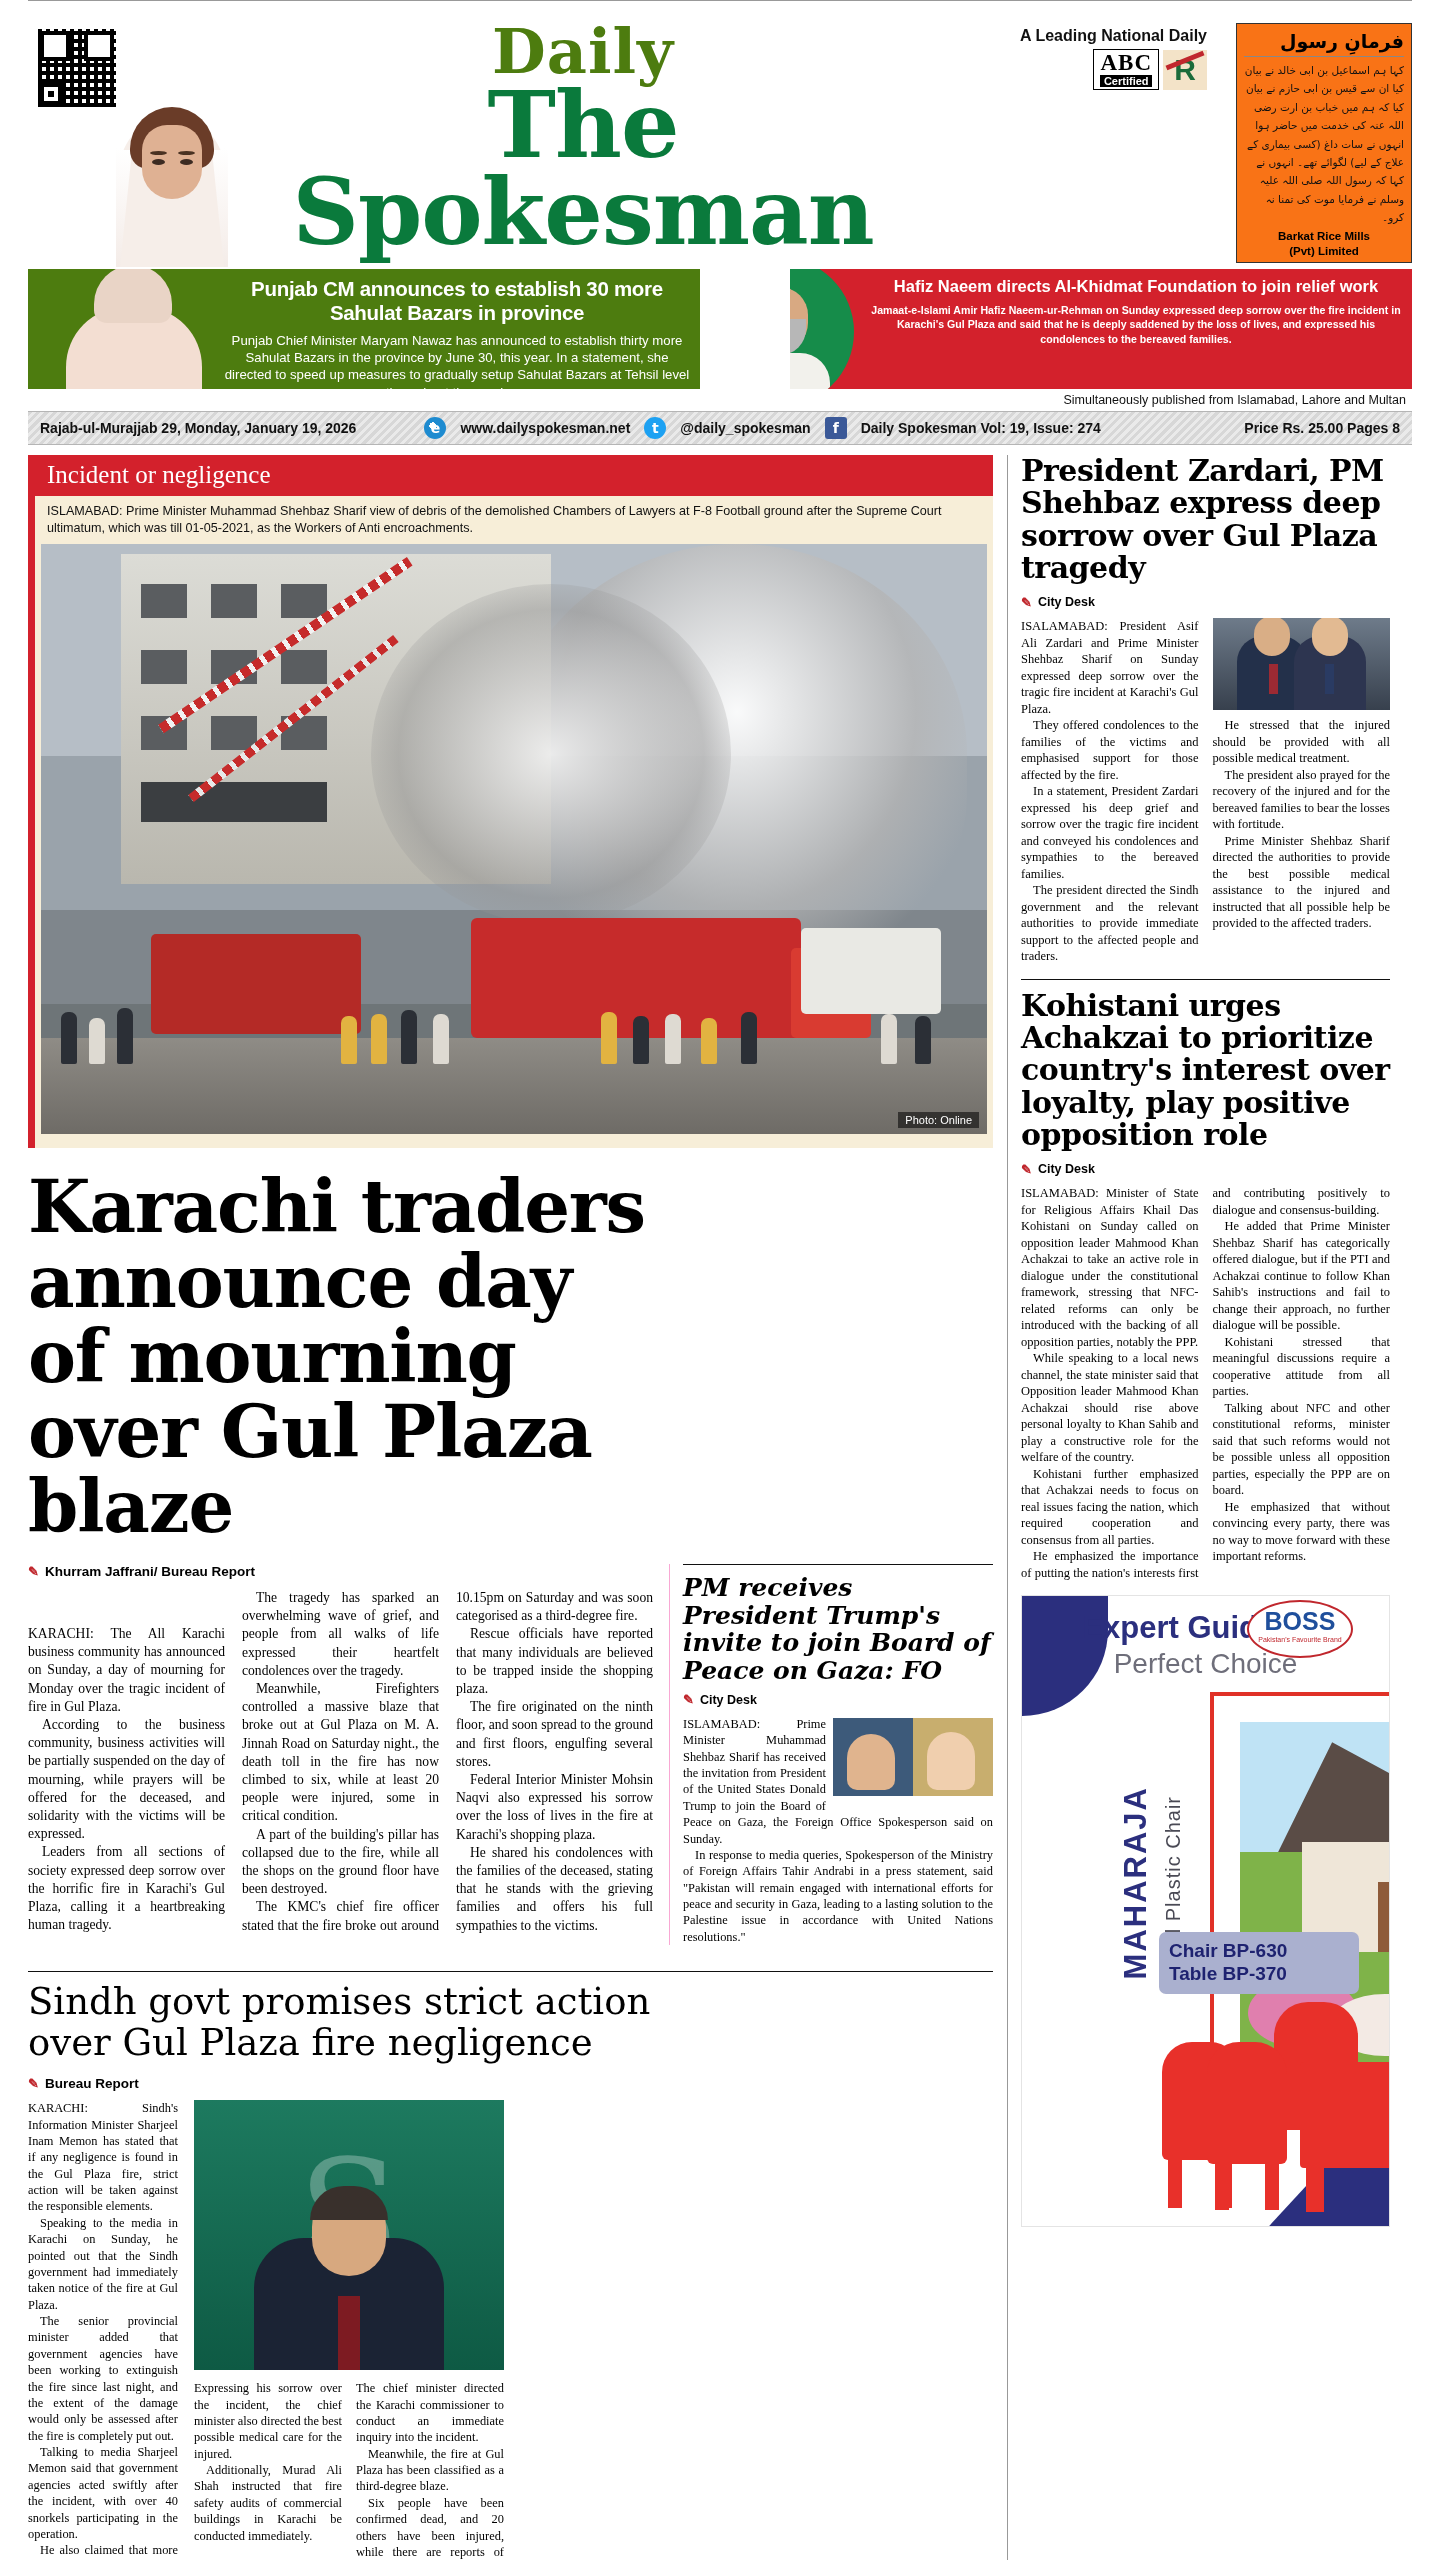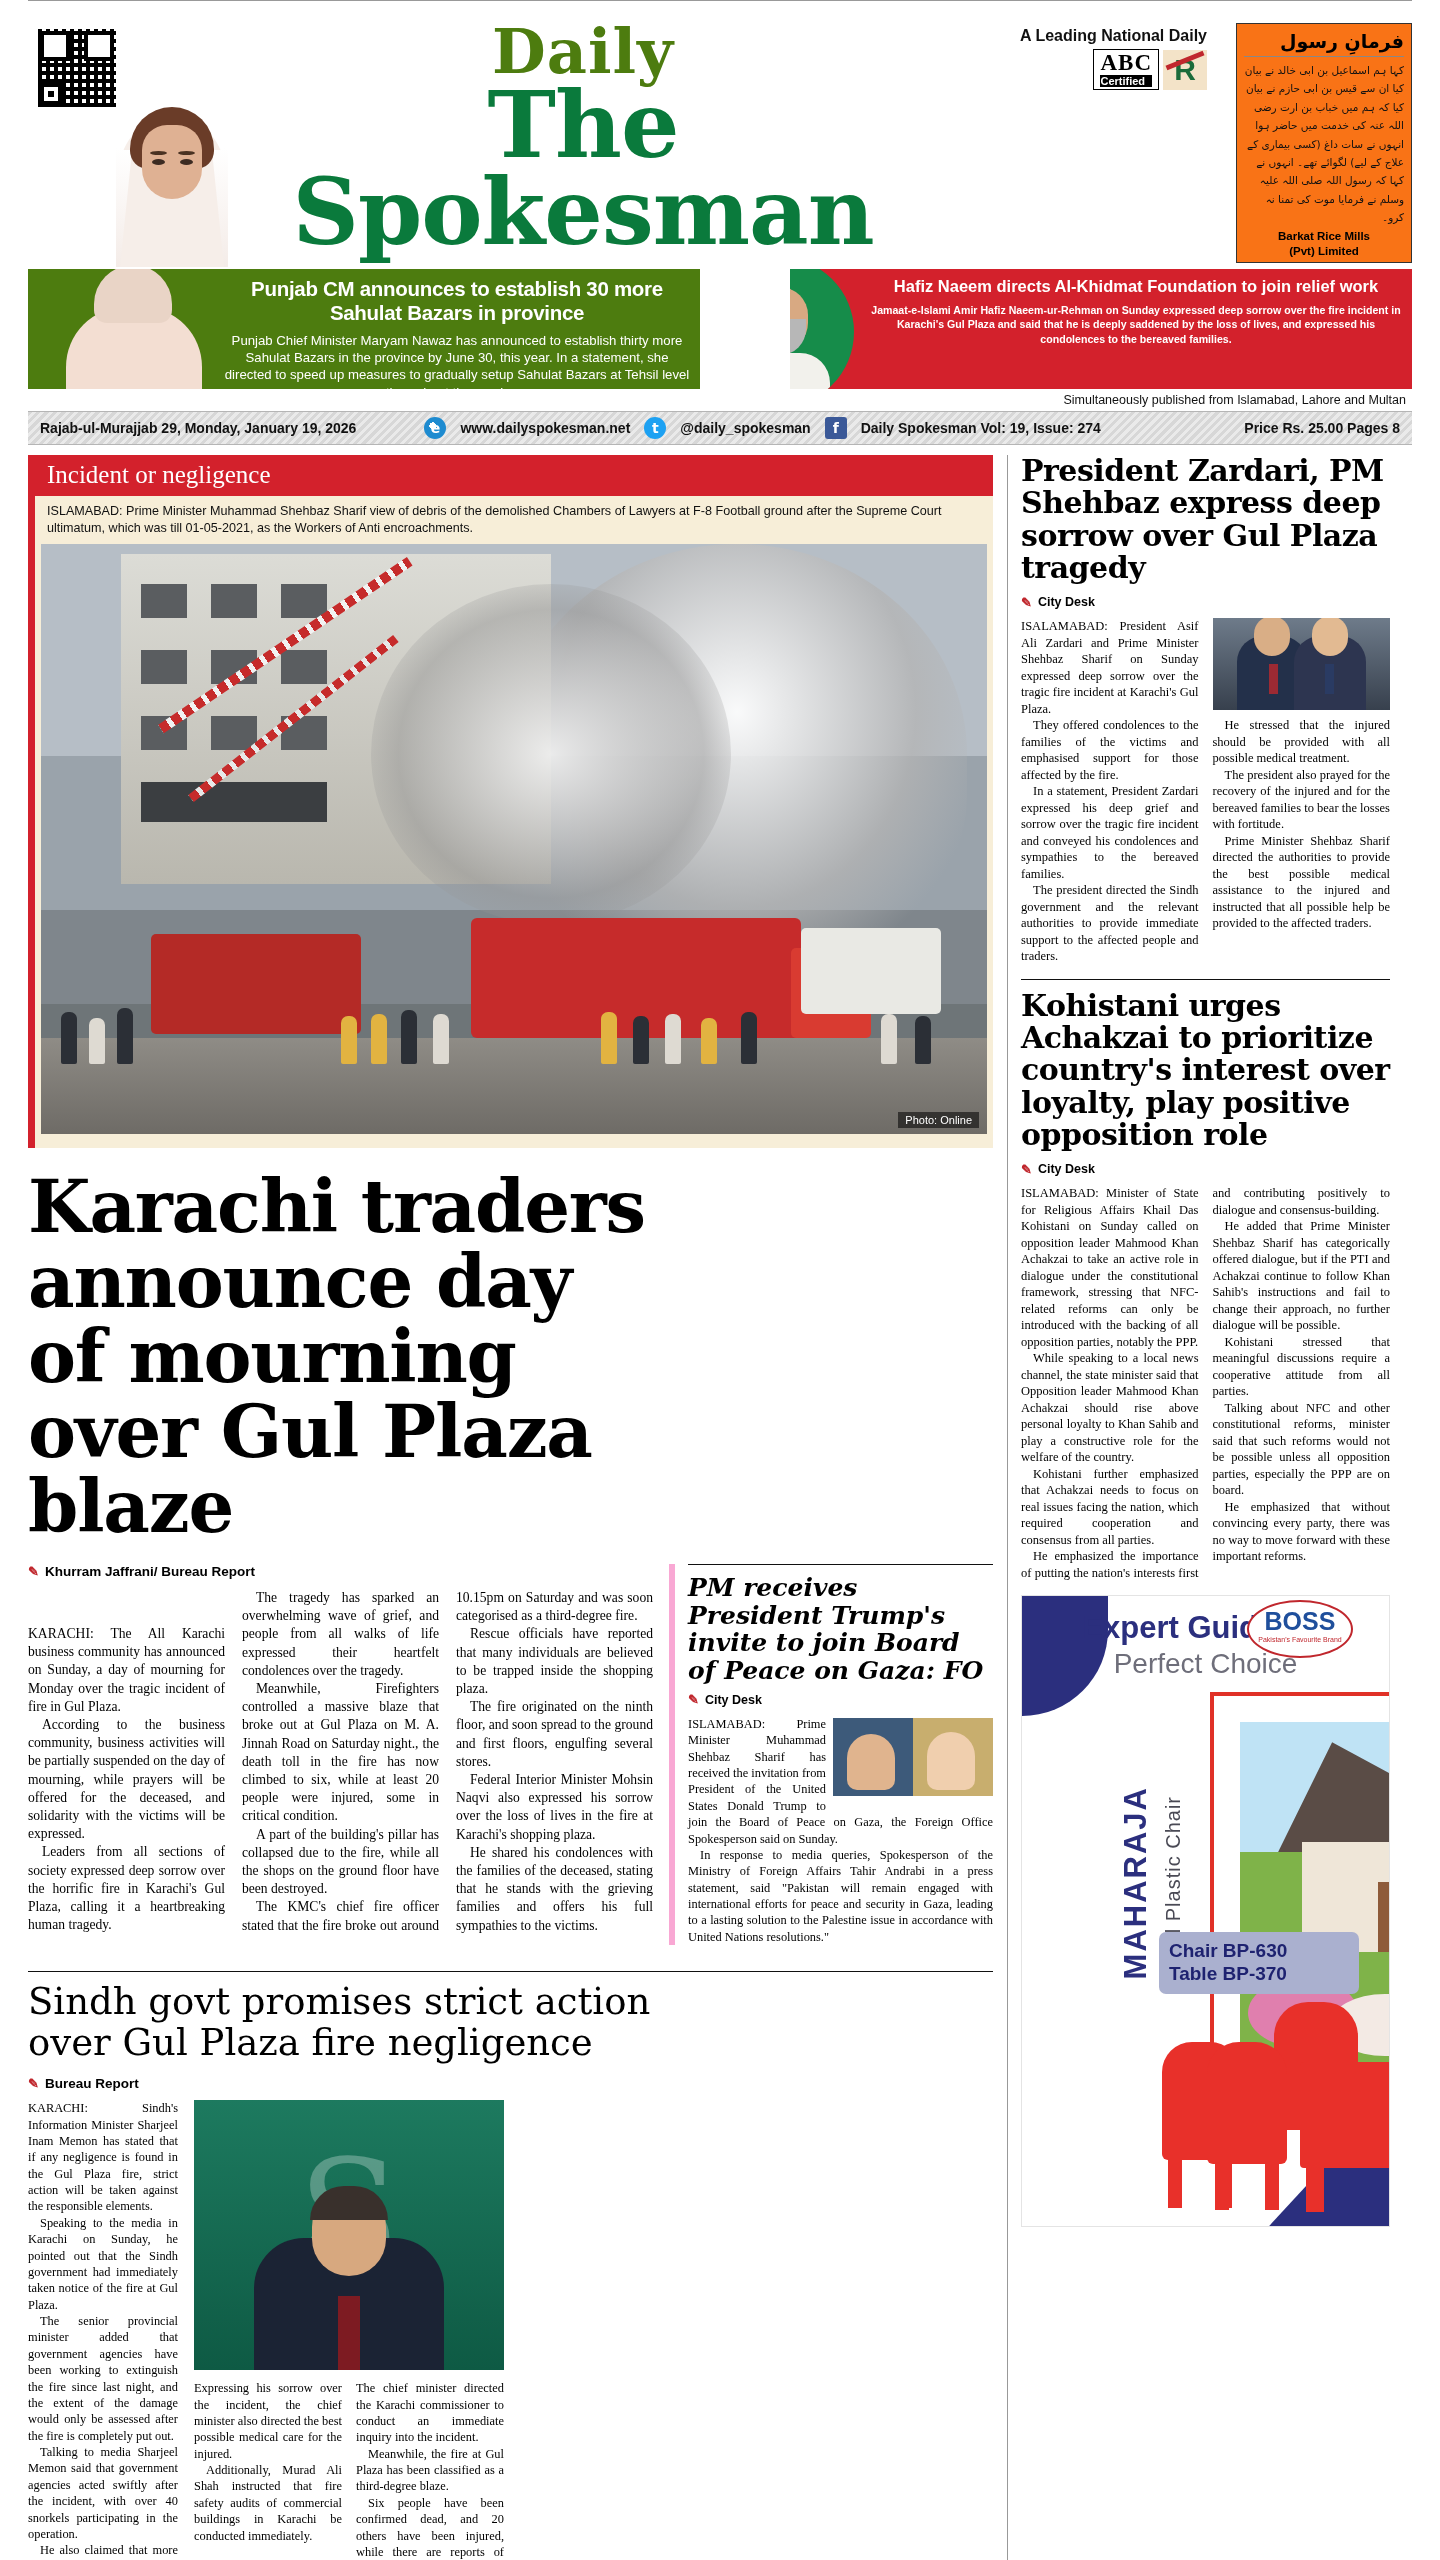--- a/index.html
+++ b/index.html
@@ -37,21 +37,21 @@
   .maryam-eye{position:absolute;width:13px;height:6px;border-radius:50%;background:#3c2b22;top:62px;}
   .maryam-brow{position:absolute;width:17px;height:4px;border-radius:50%;background:#4a3222;top:54px;}
 
   .title-wrap{ position:absolute; left:235px; top:22px; width:640px; text-align:center; }
   .t-daily{ font-family:"DejaVu Serif", serif; font-weight:bold; font-size:62px; color:#4d7c0f; line-height:0.95; letter-spacing:1px;}
   .t-main{ font-family:"DejaVu Serif", serif; font-weight:bold; font-size:92px; color:#0a7a3c; line-height:0.95; letter-spacing:-1px;}
 
   .abc-box{ position:absolute; right:205px; top:26px; text-align:right; width:260px;}
   .abc-lead{ font-family:"Liberation Sans",sans-serif; font-weight:bold; font-size:16px; color:#111; }
   .abc-row{ display:flex; justify-content:flex-end; align-items:center; gap:4px; margin-top:4px;}
-  .abc-cert{ border:1.5px solid #000; padding:1px 6px 2px; text-align:left; background:#fff;}
+  .abc-cert{ border:1.5px solid #000; padding:1px 6px 2px; text-align:center; background:#fff;}
   .abc-cert .a1{ font-family:"Liberation Serif",serif; font-weight:bold; font-size:23px; letter-spacing:1px; line-height:1;}
   .abc-cert .a2{ font-family:"Liberation Sans",sans-serif; font-weight:bold; font-size:11px; background:#000; color:#fff; display:block; margin-top:1px;}
   .abc-r{ width:44px; height:40px; position:relative; background:#f3e3c8;}
   .abc-r .rr{ position:absolute; inset:0; font-family:"Liberation Sans",sans-serif; font-weight:bold; font-size:30px; color:#1a6b3a; text-align:center; line-height:40px;}
   .abc-r .xx{ position:absolute; left:2px; top:8px; width:40px; height:5px; background:#c0272d; transform:rotate(-22deg);}
 
   .urdu-box{ position:absolute; right:0; top:22px; width:176px; height:240px; border:1px solid #333; padding:6px 7px; background:#f97316; overflow:hidden;}
   .urdu-title{ direction:rtl; text-align:right; font-family:"DejaVu Sans",sans-serif; font-weight:bold; font-size:19px; color:#000; border-bottom:1px solid #888; padding-bottom:4px; }
   .urdu-body{ direction:rtl; text-align:right; font-family:"DejaVu Sans",sans-serif; font-size:10.5px; line-height:1.75; color:#111; margin-top:4px;}
   .urdu-foot{ text-align:center; font-family:"Liberation Sans",sans-serif; font-weight:bold; font-size:11.5px; margin-top:3px; line-height:1.25;}
@@ -120,21 +120,21 @@
   .lp-credit{position:absolute;right:8px;bottom:6px;background:rgba(0,0,0,.55);color:#fff;font-family:"Liberation Sans",sans-serif;font-size:11px;padding:2px 7px;}
   .lead-bottom{height:14px;}
 
   
   .big-head{ font-family:"DejaVu Serif",serif; font-weight:bold; font-size:72px; line-height:1.04; letter-spacing:-1.2px; margin:22px 0 20px; width:630px;}
   .byline{ display:flex; align-items:flex-start; gap:6px; font-family:"Liberation Sans",sans-serif; font-weight:bold; font-size:13.5px; margin-bottom:9px;}
   .byline-ic{ color:#c0272d; font-size:13px; line-height:1.2;}
   .cols3{ column-count:3; column-gap:17px; column-rule:0; font-family:"Liberation Serif",serif; font-size:13.6px; line-height:1.34; text-align:justify;}
   .cols3 p{ margin-bottom:0; text-indent:14px;}
   .cols3 p.first{ text-indent:0;margin-top:36px;}
-  .lower-right{ width:324px; border-left:6px solid #f9a8d4; padding-left:13px;}
+  .lower-right{ width:324px; border-left:1px solid #f9a8d4; padding-left:13px;}
   .rule-top{ border-top:1.6px solid #111; margin-bottom:9px;}
   .ital-head{ font-family:"DejaVu Serif",serif; font-style:italic; font-weight:bold; font-size:25px; line-height:1.1; margin-bottom:8px;}
   .citydesk{ display:flex; align-items:center; gap:6px; font-family:"Liberation Sans",sans-serif; font-weight:bold; font-size:12.5px; margin-bottom:8px;}
   .body-sm{ font-family:"Liberation Serif",serif; font-size:12.4px; line-height:1.32; text-align:justify;}
   .body-sm p{ text-indent:12px;}
   .body-sm p.first{ text-indent:0;}
   .mini-photo{ float:right; width:160px; height:78px; margin:2px 0 5px 7px;
     background:linear-gradient(90deg,#3d5a7a 0 50%,#c8ae6e 50% 100%);position:relative;overflow:hidden;}
   .mini-photo .f1{position:absolute;left:14px;top:16px;width:48px;height:56px;border-radius:24px 24px 10px 10px;background:#e0b48e;}
   .mini-photo .f2{position:absolute;right:18px;top:14px;width:48px;height:58px;border-radius:24px 24px 10px 10px;background:#f0cfae;}

